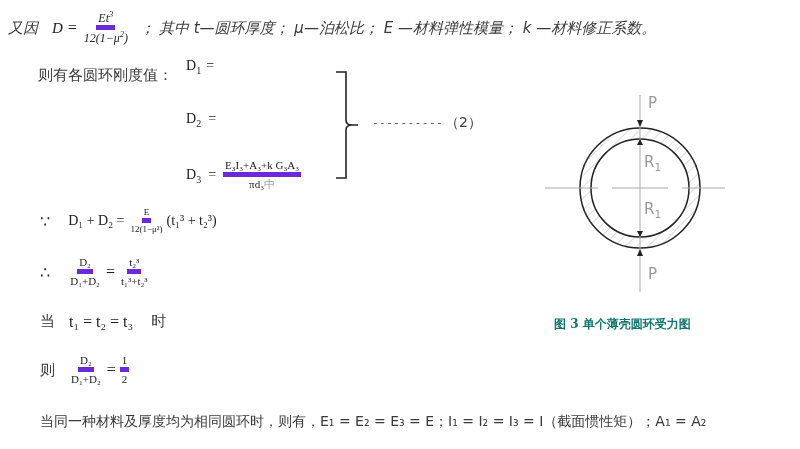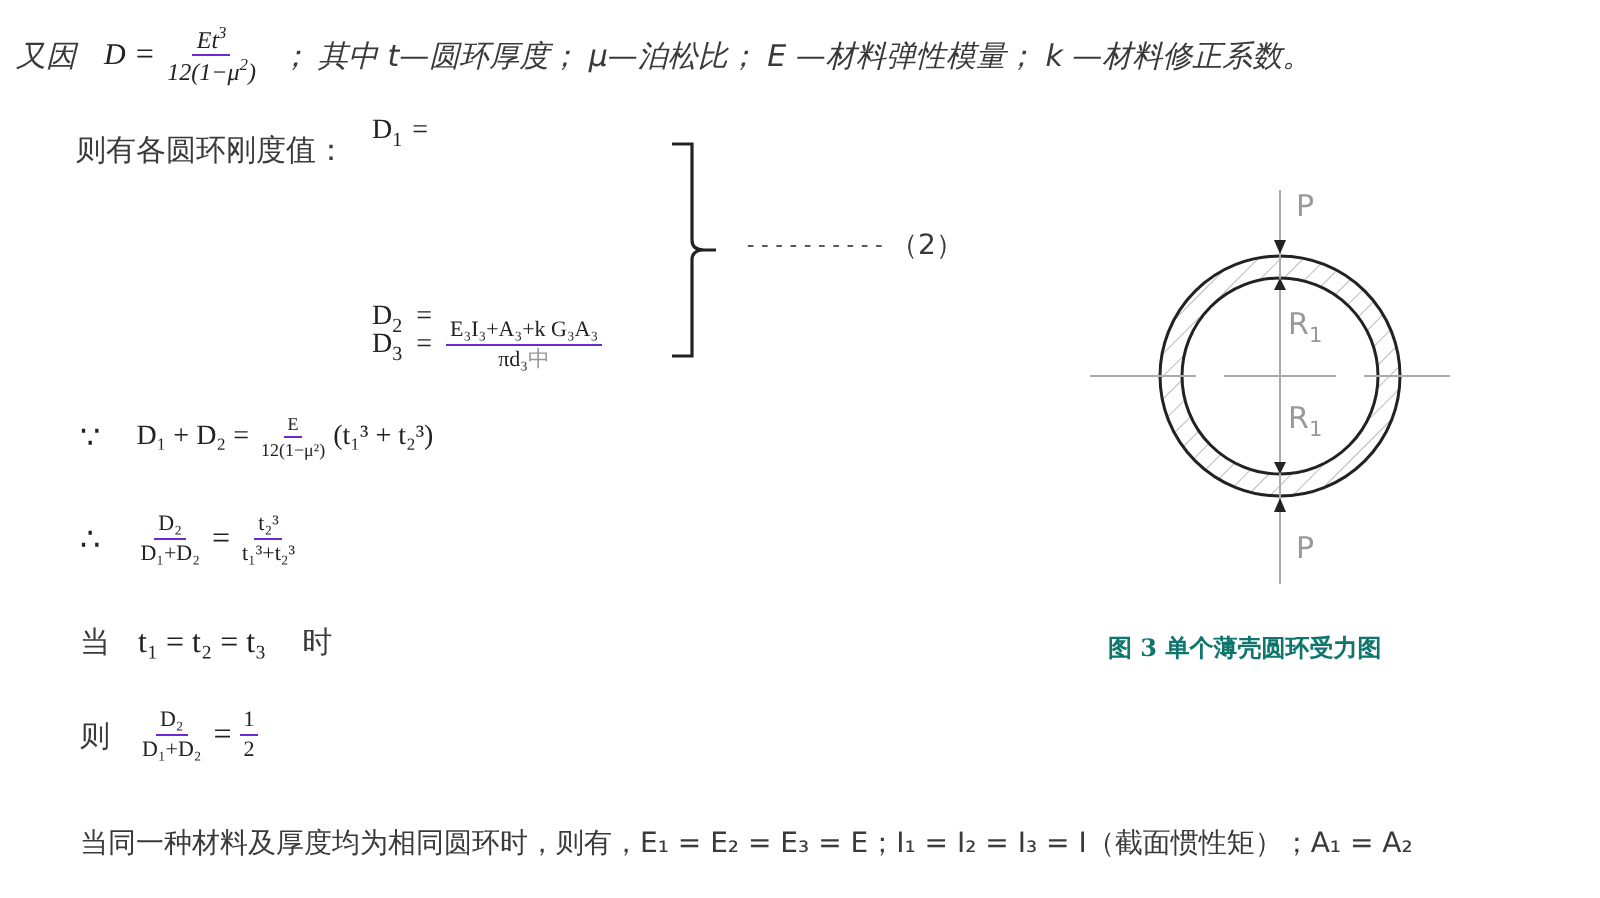--- a/index.html
+++ b/index.html
@@ -3,21 +3,21 @@
 <meta charset="utf-8">
 <style>
   html, body { margin: 0; padding: 0; background: #ffffff; }
   body { width: 800px; height: 449px; position: relative; overflow: hidden;
          font-family: "DejaVu Serif", "Liberation Serif", serif; color: #333333; }
   .abs { position: absolute; white-space: nowrap; }
   .cn { font-family: "DejaVu Sans", "Liberation Sans", sans-serif; font-size: 15px; color: #3a3a3a; }
   .math { font-family: "Liberation Serif", "DejaVu Serif", serif; color: #222; }
   .it { }
   .frac { display: inline-flex; flex-direction: column; align-items: center; vertical-align: middle; line-height: 1; }
-  .frac .num { padding: 0 2px 1px 2px; border-bottom: 1px solid #6d28d9; }
+  .frac .num { padding: 0 2px 1px 2px; border-bottom: 5px solid #6d28d9; }
   .frac .den { padding: 2px 2px 0 2px; }
   .small { font-size: 11px; }
   .tiny { font-size: 10px; }
   sub, sup { font-size: 70%; line-height: 0; }
   .grey { color: #999; }
   .caption { font-family: "DejaVu Serif", "Liberation Serif", serif; font-weight: bold; font-size: 12px; color: #0f766e; }
 </style>
 </head>
 <body>
 
@@ -33,21 +33,21 @@
   <span class="cn">其中 t—圆环厚度；  μ—泊松比；  E —材料弹性模量；  k —材料修正系数。</span>
 </div>
 
 <div class="abs cn" style="left:38px; top:66px;">则有各圆环刚度值：</div>
 
 <div class="abs" style="left:186px; top:58px; display:flex; align-items:center;">
   <span class="math" style="font-size:14px;"><span>D</span><sub class="tiny">1</sub></span>
   <span class="math" style="font-size:14px; margin:0 5px;">=</span>
 </div>
 
-<div class="abs" style="left:186px; top:111px; display:flex; align-items:center;margin-top:40px;">
+<div class="abs" style="left:186px; top:111px; display:flex; align-items:center;">
   <span class="math" style="font-size:14px;"><span>D</span><sub class="tiny">2</sub></span>
   <span class="math" style="font-size:14px; margin:0 7px;">=</span>
 </div>
 
 <div class="abs" style="left:186px; top:160px; display:flex; align-items:center;">
   <span class="math" style="font-size:14px;"><span>D</span><sub class="tiny">3</sub></span>
   <span class="math" style="font-size:14px; margin:0 7px;">=</span>
   <span class="frac math small">
     <span class="num">E₃I₃+A₃+k G₃A₃</span>
     <span class="den"><span>πd₃</span><span class="grey">中</span></span>

